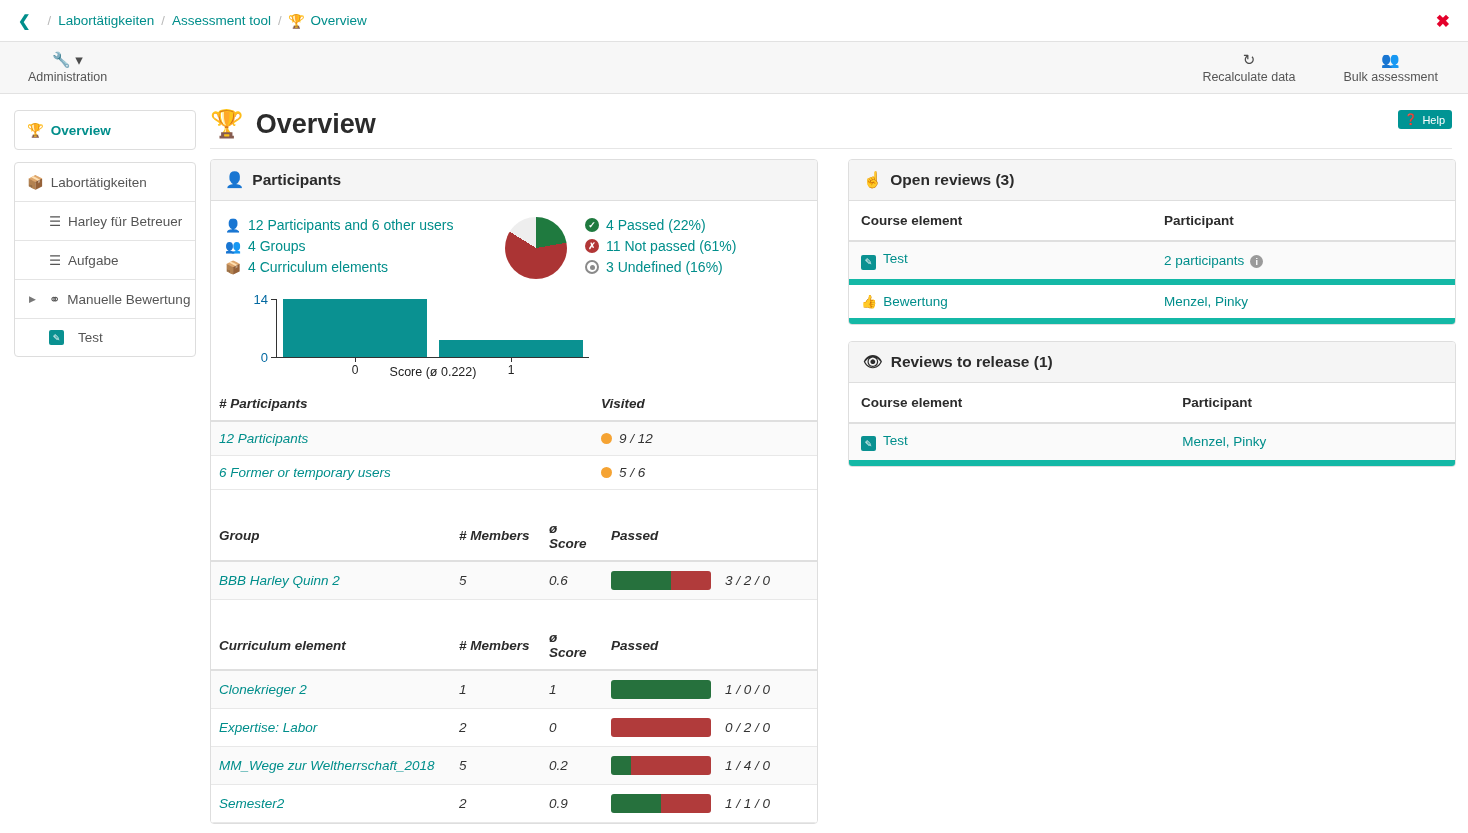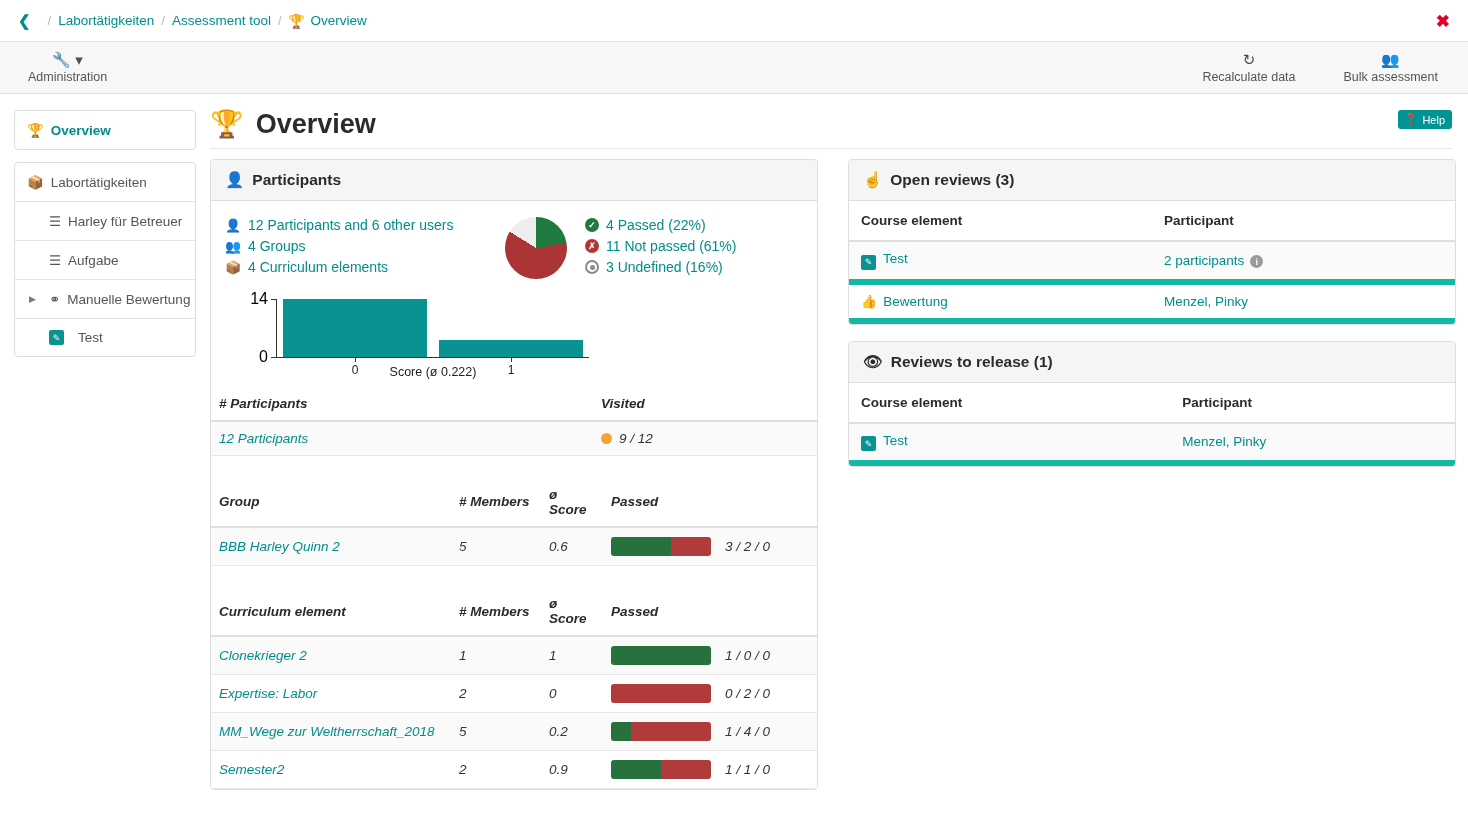--- a/index.html
+++ b/index.html
@@ -121,21 +121,21 @@
   .badge-dot.red { background: #b13636; }
   .badge-dot.gray { background: #ffffff; border: 2px solid #8a8a8a; color: #8a8a8a; }
   .badge-dot.gray::after { content: ""; width: 5px; height: 5px; border-radius: 50%; background: #8a8a8a; }
 
   
   .chart { margin: 14px 0 4px 24px; position: relative; width: 360px; height: 90px; }
   .chart-plot { position: absolute; left: 42px; top: 6px; width: 312px; height: 58px; }
   .cbar { position: absolute; bottom: 0; background: #0a9191; }
   .axis-y-line { position: absolute; left: 41px; top: 6px; width: 1px; height: 58px; background: #333; }
   .axis-x-line { position: absolute; left: 41px; top: 64px; width: 313px; height: 1px; background: #333; }
-  .ytick { position: absolute; right: 100%; margin-right: 6px; font-size: 16px; color: #000000; transform: translateY(-50%); white-space: nowrap; }
+  .ytick { position: absolute; right: 100%; margin-right: 6px; font-size: 13px; color: #0369a1; transform: translateY(-50%); white-space: nowrap; }
   .ytick-mark { position: absolute; width: 5px; height: 1px; background: #333; right: 100%; }
   .xtick { position: absolute; top: 70px; font-size: 12px; color: #222; transform: translateX(-50%); }
   .xtick-mark { position: absolute; top: 64px; width: 1px; height: 5px; background: #333; }
   .xlabel { position: absolute; top: 72px; left: 42px; width: 312px; text-align: center; font-size: 12.5px; color: #222; }
 
   
   .tbl-wrap { overflow: hidden; font-style: italic; }
   table.tbl { border-collapse: collapse; width: 640px; table-layout: fixed; }
   table.tbl th {
     text-align: left; font-size: 13.5px; font-weight: bold; color: #2b2b2b;
@@ -328,20 +328,24 @@
                 <thead>
                   <tr>
                     <th style="width:382px"># Participants</th>
                     <th>Visited</th>
                   </tr>
                 </thead>
                 <tbody id="participants-rows">
                     <tr>
                       <td><span class="cell-link">12 Participants</span></td>
                       <td><span class="dot-orange"></span>9 / 12</td>
+                    </tr>
+                    <tr>
+                      <td><span class="cell-link">6 Former or temporary users</span></td>
+                      <td><span class="dot-orange"></span>5 / 6</td>
                     </tr>
                     <tr class="spacer-row">
                       <td colspan="2"></td>
                     </tr>
                   </tbody>
               </table>
 
               <table class="tbl">
                 <thead>
                   <tr>

